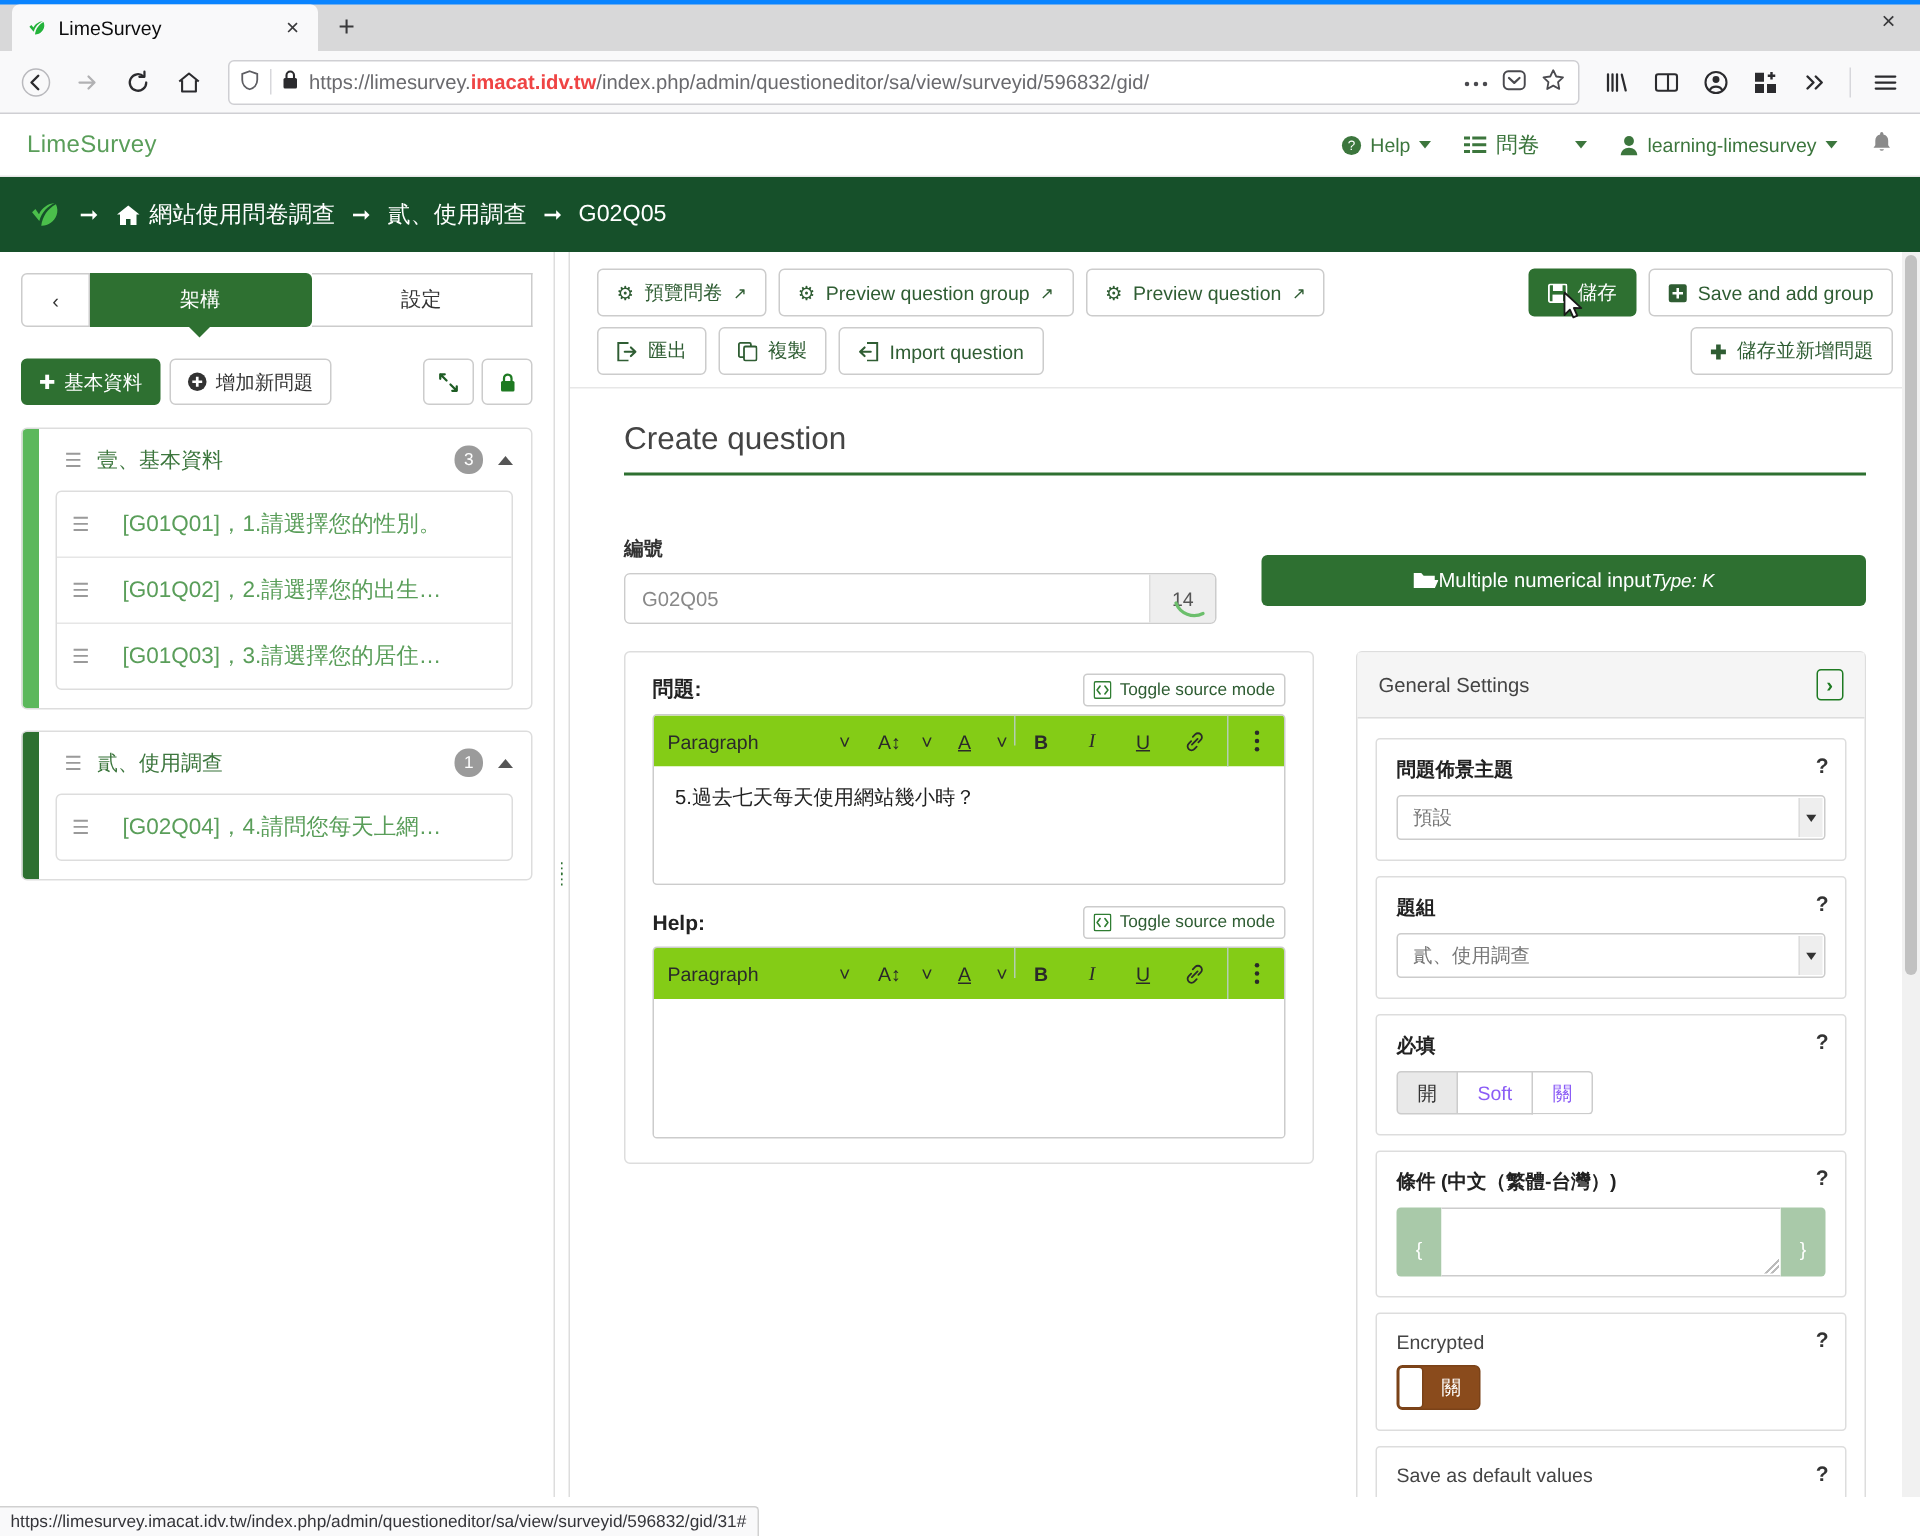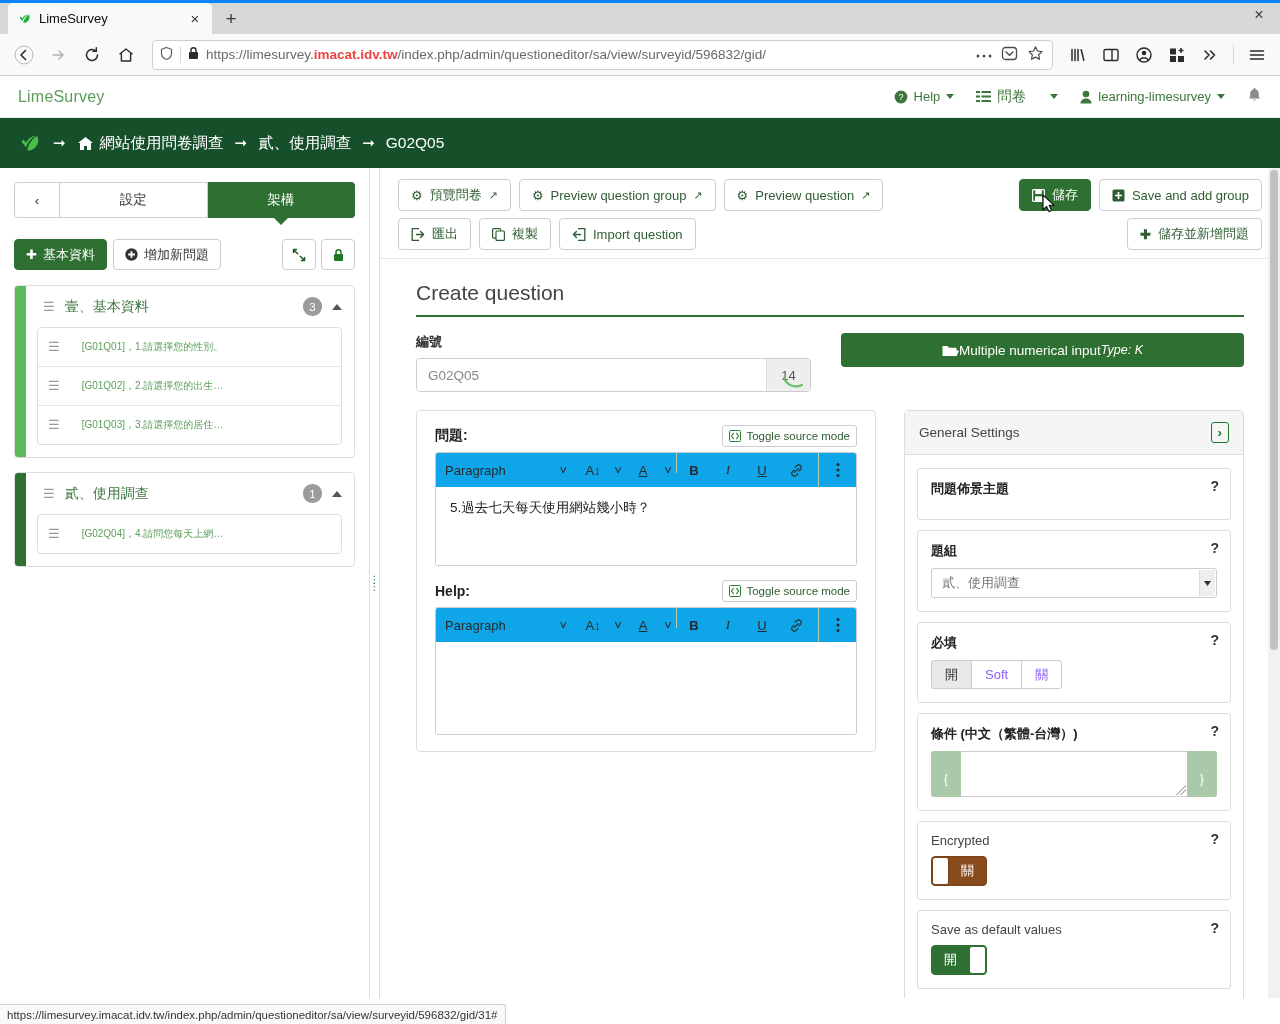--- a/index.html
+++ b/index.html
@@ -117,21 +117,21 @@
   .ghead .gname { flex:1; color:#3c763d; font-size:14px; }
   .badge-cnt {
     background:#9b9b9b; color:#fff; border-radius:9px; min-width:19px; height:19px;
     font-size:11.5px; display:flex; align-items:center; justify-content:center; padding:0 5px;
   }
   .caret-u { width:0;height:0;border-left:5px solid transparent;border-right:5px solid transparent;
              border-bottom:6px solid #555; }
   .qlist { margin:0 12px 12px 22px; border:1px solid #ddd; border-radius:4px; background:#fff; }
   .qitem { display:flex; align-items:center; gap:22px; padding:12px 10px; border-bottom:1px solid #e6e6e6; }
   .qitem:last-child { border-bottom:none; }
-  .qlabel { color:#5a9e5a; font-size:10px; white-space:nowrap; overflow:hidden; text-overflow:ellipsis; }
+  .qlabel { color:#5a9e5a; font-size:15px; white-space:nowrap; overflow:hidden; text-overflow:ellipsis; }
   .grip { color:#9a9a9a; font-size:13px; line-height:.85; letter-spacing:0; }
 
   .splitter { width:10px; background:#fff; border-right:1px solid #ddd;
               display:flex; align-items:center; justify-content:center; position:relative; }
   .splitter .dots { color:#2e7031; font-size:10px; line-height:.75; letter-spacing:0; }
 
   
   .ls-main { flex:1; overflow:hidden; background:#fff; position:relative; }
   .toolbar-area { padding:11px 18px 8px 18px; border-bottom:1px solid #e7e7e7; }
   .tbrow { display:flex; align-items:flex-start; gap:8px; margin-bottom:7px; }
@@ -141,21 +141,21 @@
     white-space:nowrap;
   }
   .tbtn2.primary { background:#2e7031; border-color:#2e7031; color:#fff; position:relative; }
   .tbtn2 .ext { font-size:11px; }
   .grow { flex:1; }
 
   .content-pad { padding:22px 36px 0 36px; }
   .page-title { font-size:21px; color:#444; font-weight:400; padding-bottom:10px;
                 border-bottom:2px solid #2e7031; }
 
-  .form-row { display:flex; gap:30px; margin-top:16px; }
+  .form-row { display:flex; gap:30px; margin-top:40px;align-items:center; }
   .fg { flex:1; }
   .fg.code { max-width:395px; }
   .flabel { font-size:13px; color:#333; font-weight:700; margin-bottom:7px; }
   .input-wrap { display:flex; height:34px; border:1px solid #ccc; border-radius:4px; overflow:hidden; }
   .input-wrap input {
     flex:1; border:none; outline:none; padding:0 11px; font-size:13.5px; color:#888;
     font-family:inherit; background:#fff;
   }
   .counter {
     width:44px; background:#eee; border-left:1px solid #ddd; position:relative;
@@ -179,21 +179,21 @@
   .panel-body { padding:14px 18px 16px 18px; }
 
   .ed-label-row { display:flex; align-items:center; justify-content:space-between; margin-bottom:5px; }
   .ed-label { font-size:14px; color:#222; font-weight:700; }
   .src-btn {
     border:1px solid #ccc; border-radius:3px; background:#fff; height:22px;
     padding:0 6px; display:flex; align-items:center; gap:5px; font-size:11.5px; color:#2f5d33;
   }
   .editor { border:1px solid #ccc; border-radius:3px; overflow:hidden; }
   .ed-toolbar {
-    background:#0ea5e9; display:flex; height:34px; font-size:13px; color:#2a2a2a;
+    background:#84cc16; display:flex; height:34px; font-size:13px; color:#2a2a2a;
   }
   .ed-para { display:flex; align-items:center; justify-content:space-between;
              width:140px; padding:0 9px; }
   .ed-btn { width:34px; display:flex; align-items:center; justify-content:center; }
   .ed-div { width:1px; height:20px; background:#b4cdb4; }
   .ed-kebab { margin-left:auto; width:38px; display:flex; align-items:center; justify-content:center;
               border-left:1px solid #b4cdb4; height:34px; }
   .ed-area { background:#fff; padding:12px 14px; font-size:13.5px; color:#222; }
   .ed-area.q { height:78px; }
   .ed-area.h { height:92px; }
@@ -435,22 +435,22 @@
       <span class="crumb-text">貳、使用調查</span>
       <span class="crumb-arrow">➞</span>
       <span class="crumb-text">G02Q05</span>
     </div>
 
     <div class="ls-body">
 
       <div class="ls-left">
         <div class="tabrow">
           <div class="tbtn back">‹</div>
+          <div class="tbtn active">架構</div>
           <div class="tbtn mid">設定</div>
-          <div class="tbtn active">架構</div>
         </div>
 
         <div class="actionrow">
           <button class="btn-green">
             <span>✚</span>
             <span>基本資料</span>
           </button>
           <button class="btn-white" style="margin-left:6px">
             <svg width="13" height="13" viewBox="0 0 13 13">
                 <circle cx="6.5" cy="6.5" r="6.2" fill="#333"></circle>
@@ -706,20 +706,28 @@
             <div class="panel settings">
               <div class="panel-head">
                 <span>General Settings</span>
                 <span style="border:1px solid #1e7a22;border-radius:3px;padding:0 6px;line-height:19px;color:#1e7a22;font-weight:700;">›</span>
               </div>
               <div class="panel-body" style="padding:13px 12px">
 
                 <div class="setbox">
                   <span class="help-q">?</span>
                   <div class="set-title">問題佈景主題</div>
+                  <div class="sel">
+                    <span>預設</span>
+                    <span class="arrowbox">
+                      <svg width="7" height="5" viewBox="0 0 7 5">
+                          <path d="M0 0h7L3.5 5z" fill="#333"></path>
+                        </svg>
+                    </span>
+                  </div>
                 </div>
 
                 <div class="setbox">
                   <span class="help-q">?</span>
                   <div class="set-title">題組</div>
                   <div class="sel">
                     <span>貳、使用調查</span>
                     <span class="arrowbox">
                       <svg width="7" height="5" viewBox="0 0 7 5">
                           <path d="M0 0h7L3.5 5z" fill="#333"></path>

